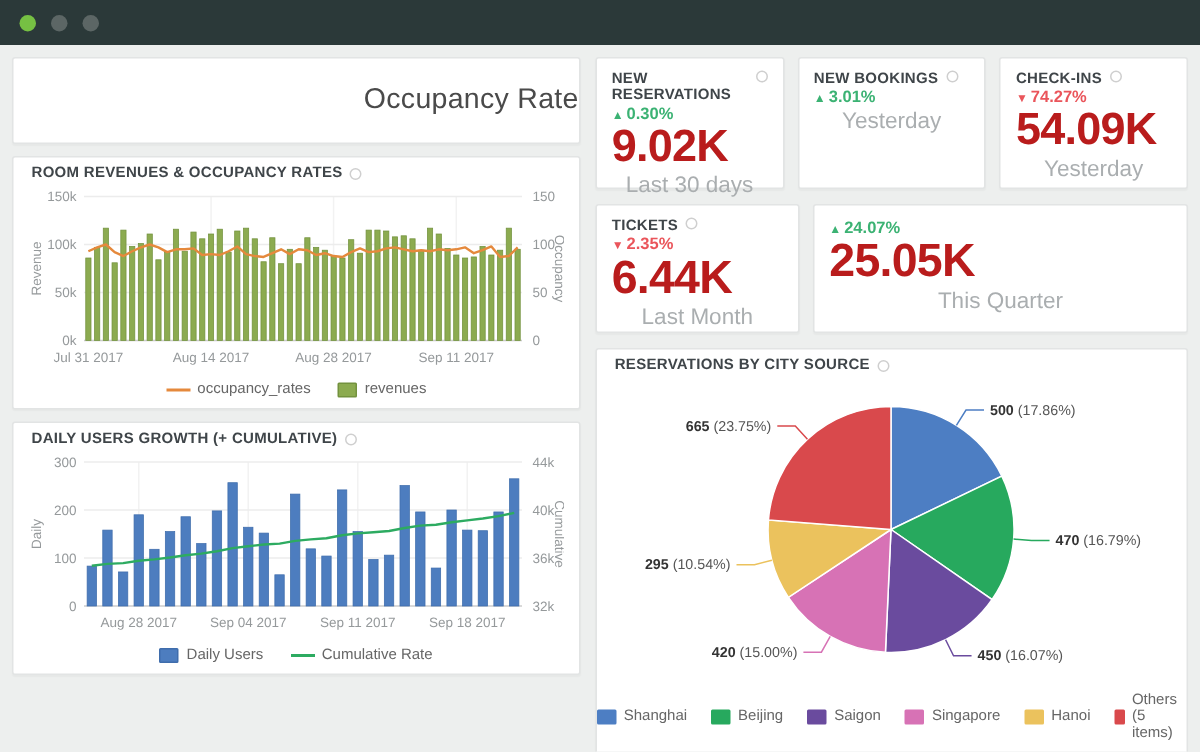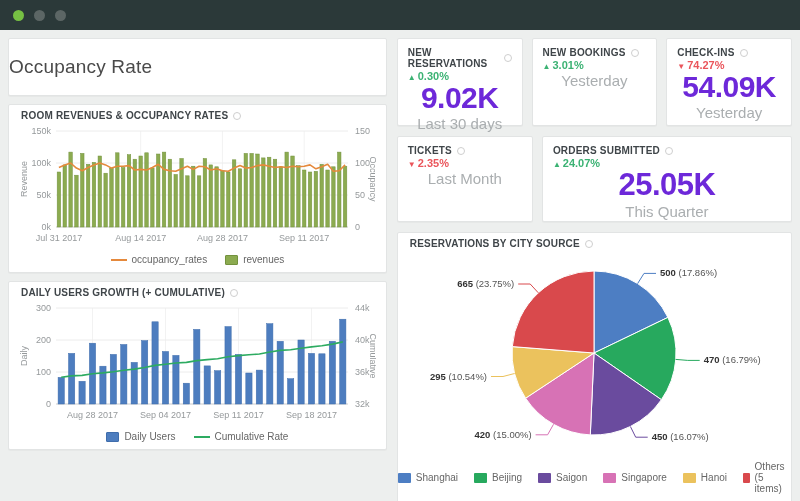--- a/index.html
+++ b/index.html
@@ -8,21 +8,21 @@
 
   .titlebar { height:30px; background:#2b3939; display:flex; align-items:center; padding-left:13px; gap:10px; }
   .dot { width:11px; height:11px; border-radius:50%; display:inline-block; }
 
   .content { display:flex; gap:10px; padding:8px; height:471px; }
   .col-left { width:382px; display:flex; flex-direction:column; gap:8px; }
   .col-right { flex:1; display:flex; flex-direction:column; gap:10px; }
 
   .panel { background:#fff; border:1px solid #e2e4e4; border-radius:2px; box-shadow:0 1px 1px rgba(0,0,0,0.03); }
 
-  .title-panel { height:58px; display:flex; align-items:center; justify-content:flex-start; }
+  .title-panel { height:58px; display:flex; align-items:center; justify-content:flex-end; }
   .page-title { font-size:19px; font-weight:400; color:#4a4a4a; letter-spacing:0.2px; }
 
   .panel-title { display:flex; align-items:center; gap:5px; padding:5px 12px 2px 12px; }
   .panel-title span.t { font-size:10px; font-weight:bold; color:#3f4549; letter-spacing:0.2px; text-transform:uppercase; }
   .info { width:8px; height:8px; border:1px solid #cfcfcf; border-radius:50%; display:inline-block; flex:none; }
 
   .chart-panel { padding-bottom:2px; }
   .chart-panel svg { display:block; margin:2px auto 0 auto; }
   .tick { font-size:9px; fill:#95999b; font-family:"Liberation Sans",sans-serif; }
   .pie-label { font-size:9.5px; fill:#333; font-family:"Liberation Sans",sans-serif; }
@@ -31,27 +31,27 @@
   .legend { display:flex; justify-content:center; align-items:center; gap:18px; padding:1px 0 5px 0; }
   .leg-item { display:flex; align-items:center; gap:5px; font-size:10px; color:#666; }
   .chip-box { width:13px; height:10px; display:inline-block; border-radius:1px; }
   .chip-line { width:16px; height:2px; display:inline-block; }
 
   .kpi-row { display:flex; gap:9px; }
   .kpi-row.r1 { height:88px; }
   .kpi-row.r2 { height:86px; }
   .card { flex:1; background:#fff; border:1px solid #e2e4e4; border-radius:2px; padding:8px 10px 6px 10px; box-shadow:0 1px 1px rgba(0,0,0,0.03); }
   .card.wide { flex:2; }
-  .card-head { display:flex; align-items:center; gap:5px; }
+  .card-head { display:flex; align-items:flex-start; gap:5px; }
   .card-head span.t { font-size:10px; font-weight:bold; color:#3f4549; letter-spacing:0.2px; }
   .delta { font-size:11px; font-weight:bold; margin-top:1px; }
   .delta .arr { font-size:8px; margin-right:2px; }
   .delta.up { color:#3bb273; }
   .delta.down { color:#ea555b; }
-  .kpi-value { text-align:center; font-size:30px; font-weight:bold; color:#6d28d9; line-height:1.05; letter-spacing:-0.5px; }
+  .kpi-value { font-size:30px; font-weight:bold; color:#b91c1c; line-height:1.05; letter-spacing:-0.5px; }
   .r2 .kpi-value { font-size:31px; }
   .kpi-period { text-align:center; font-size:15px; color:#aaaeb0; margin-top:1px; }
 
   .pie-panel { flex:1; display:flex; flex-direction:column; }
   .pie-panel svg { display:block; margin:0 auto; }
   .pie-legend { display:flex; justify-content:center; align-items:center; gap:16px; padding:4px 0 8px 0; margin-top:auto; }
 </style>
 </head>
 <body>
 
@@ -262,27 +262,24 @@
       </div>
     </div>
 
     <div class="kpi-row r2">
       <div class="card">
         <div class="card-head">
             <span class="t">TICKETS</span>
             <span class="info"></span>
           </div>
         <div class="delta down"><span class="arr">▼</span><span>2.35%</span></div>
+        <div class="kpi-value">6.44K</div>
         <div class="kpi-period">Last Month</div>
       </div>
       <div class="card wide">
-        <div class="card-head">
-            <span class="t">ORDERS SUBMITTED</span>
-            <span class="info"></span>
-          </div>
         <div class="delta up"><span class="arr">▲</span><span>24.07%</span></div>
         <div class="kpi-value">25.05K</div>
         <div class="kpi-period">This Quarter</div>
       </div>
     </div>
 
     <div class="panel pie-panel">
       <div class="panel-title">
         <span class="t">RESERVATIONS BY CITY SOURCE</span>
         <span class="info"></span>

